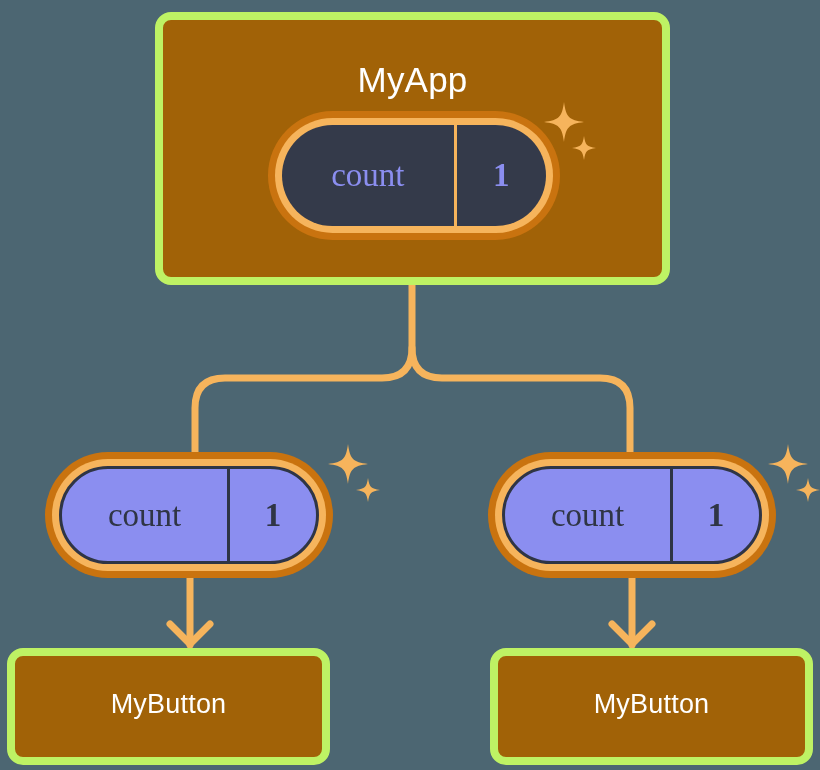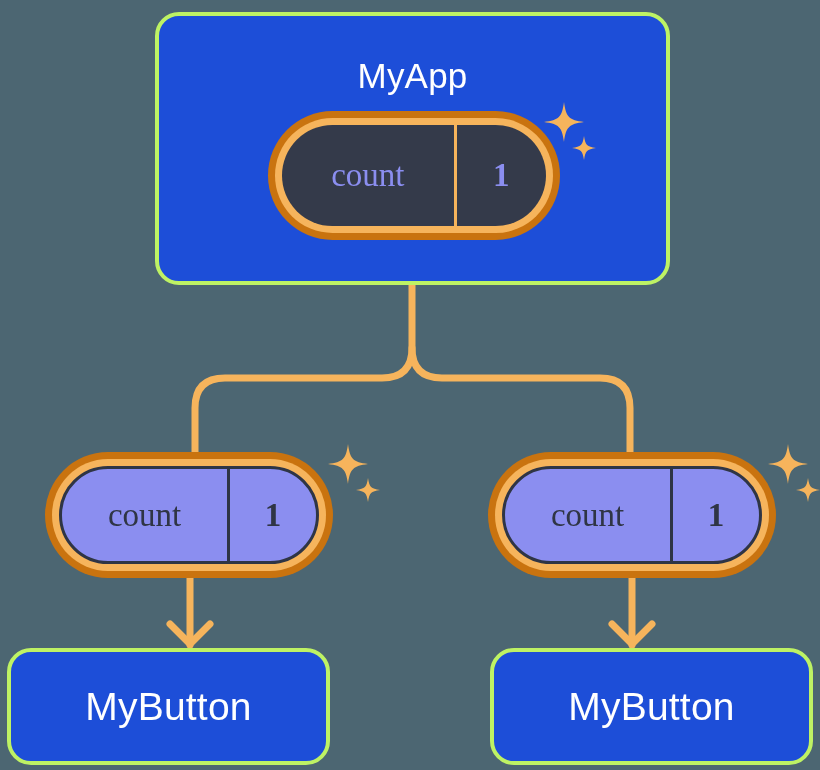--- a/index.html
+++ b/index.html
@@ -17,23 +17,23 @@
     position: relative;
     width: 820px;
     height: 770px;
     background: #4c6672;
   }
 
   
   .card {
     position: absolute;
     box-sizing: border-box;
-    background: #1d4ed8;
-    border: 4px solid #bef264;
-    border-radius: 24px;
+    background: #a16207;
+    border: 8px solid #bef264;
+    border-radius: 16px;
   }
   .card-title {
     position: absolute;
     left: 0;
     width: 100%;
     text-align: center;
     color: #ffffff;
     font-weight: 400;
     letter-spacing: 0.2px;
     white-space: nowrap;
@@ -54,21 +54,21 @@
   
   .button-card {
     top: 648px;
     width: 323px;
     height: 117px;
   }
   #mybutton-left-card  { left: 7px; }
   #mybutton-right-card { left: 490px; }
   .button-title {
     top: 33px;
-    font-size: 39px;
+    font-size: 27px;
   }
 
   
   .pill-outer {
     position: absolute;
     box-sizing: border-box;
     border-radius: 999px;
     background: #c9730f;              
     padding: 7px;
   }

